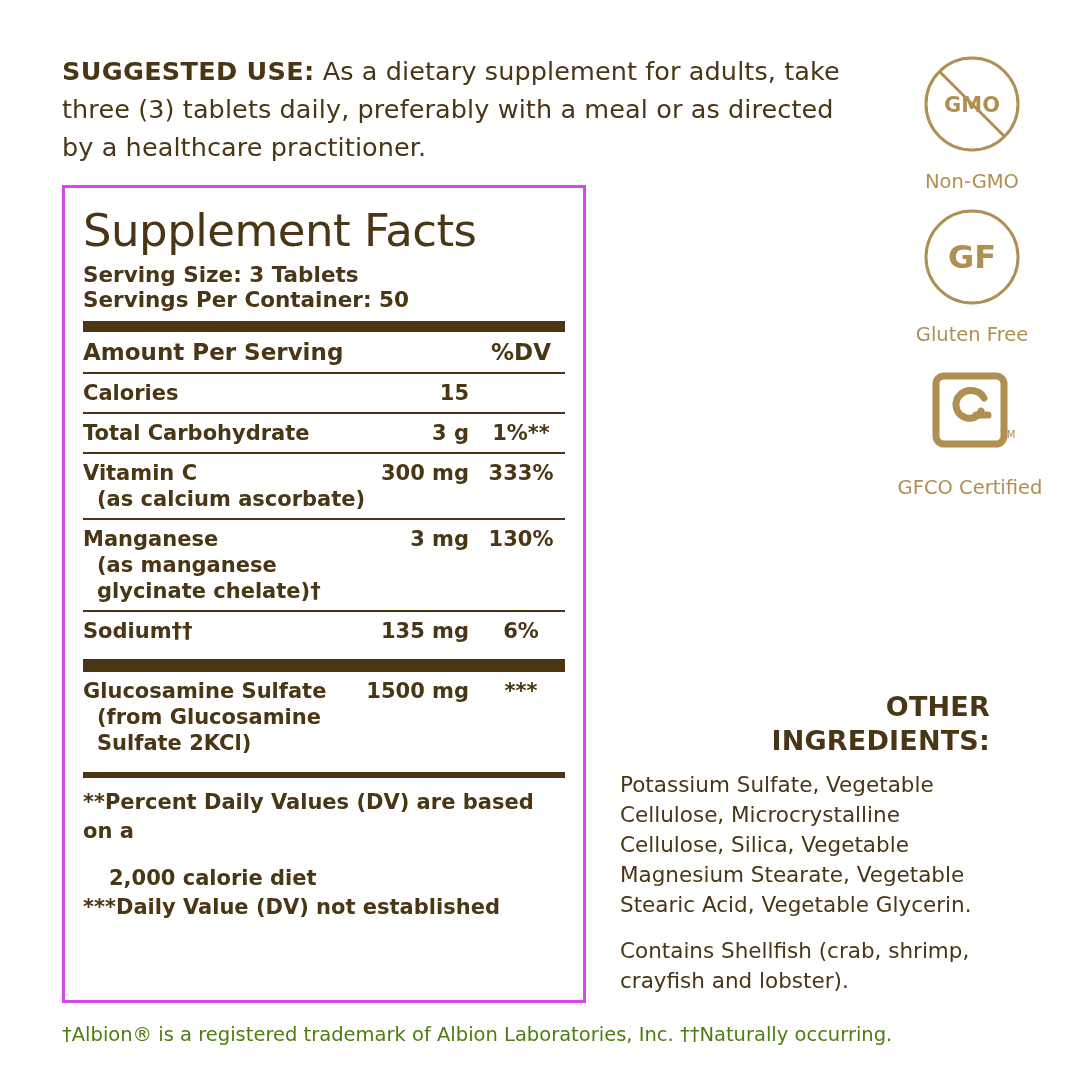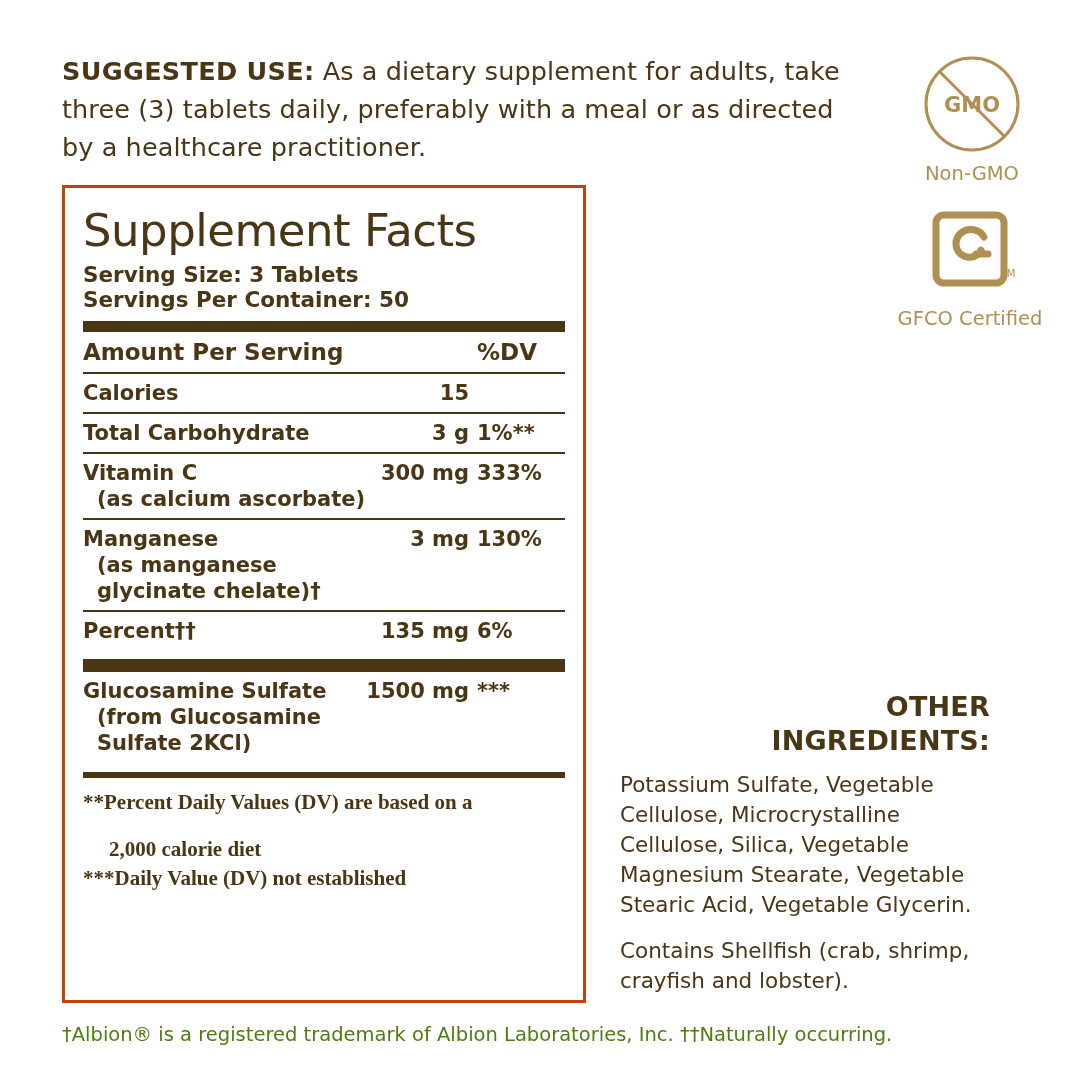--- a/index.html
+++ b/index.html
@@ -40,21 +40,21 @@
     letter-spacing: 0.3px;
   }
 
   
   .sf-panel {
     position: absolute;
     left: 62px;
     top: 185px;
     width: 524px;
     height: 818px;
-    border: 3px solid #c2410c;
+    border: 3px solid #d946ef;
     box-sizing: border-box;
     padding: 14px 18px 0 18px;
   }
   .sf-title {
     font-size: 45px;
     line-height: 50px;
     font-weight: normal;
     color: #4a3515;
     letter-spacing: -0.5px;
     margin: 4px 0 6px 0;
@@ -102,21 +102,21 @@
     line-height: 26px;
   }
   .cell-amt {
     text-align: right;
     font-weight: bold;
     padding: 6px 8px 6px 0 !important;
     white-space: nowrap;
     line-height: 26px;
   }
   .cell-dv {
-    text-align: left;
+    text-align: center;
     font-weight: bold;
     padding: 6px 0 6px 0 !important;
     white-space: nowrap;
     width: 88px;
     line-height: 26px;
   }
   .hdr .cell-name, .hdr .cell-dv {
     font-weight: bold;
     font-size: 23px;
     padding-top: 7px !important;
@@ -127,21 +127,20 @@
     font-weight: bold;
     padding-left: 14px;
   }
 
   .footnotes {
     font-size: 21px;
     font-weight: bold;
     line-height: 29px;
     color: #4a3515;
     margin-top: 10px;
-    font-family: Liberation Serif, serif;
   }
   .footnotes .fn-indent {
     display: block;
     padding-left: 26px;
     margin-top: 18px;
   }
 
   
   .other-ing {
     position: absolute;
@@ -178,21 +177,21 @@
   }
   .badge .art {
     height: 112px;
     display: flex;
     align-items: center;
     justify-content: center;
   }
   .badge .cap {
     font-size: 19.5px;
     color: #b08f52;
-    margin-top: 2px;
+    margin-top: 10px;
     white-space: nowrap;
   }
   .badge.gfco .cap {
     font-size: 19.5px;
   }
   .badge.gfco {
     margin-left: -4px;
   }
 
   
@@ -279,21 +278,21 @@
         <td class="cell-amt">3 mg</td>
         <td class="cell-dv">130%</td>
       </tr>
       <tr class="row-sep">
             <td colspan="3">
               <div class="sep-line"></div>
             </td>
           </tr>
 
       <tr>
-        <td class="cell-name">Percent††</td>
+        <td class="cell-name">Sodium††</td>
         <td class="cell-amt">135 mg</td>
         <td class="cell-dv">6%</td>
       </tr>
     </tbody>
       </table>
 
     <div class="rule-thick"></div>
 
     <table class="sf-table">
 
@@ -339,20 +338,29 @@
       <div class="art">
         <svg width="104" height="104" viewBox="0 0 104 104">
           <circle cx="52" cy="52" r="46" fill="none" stroke="#b08f52" stroke-width="3"></circle>
           <line x1="19" y1="19" x2="85" y2="85" stroke="#b08f52" stroke-width="3"></line>
           <text x="52" y="60" text-anchor="middle" font-family="DejaVu Sans, sans-serif" font-size="21" font-weight="bold" fill="#b08f52">GMO</text>
         </svg>
       </div>
       <div class="cap">Non-GMO</div>
     </div>
 
+    <div class="badge">
+      <div class="art">
+        <svg width="104" height="104" viewBox="0 0 104 104">
+          <circle cx="52" cy="52" r="46" fill="none" stroke="#b08f52" stroke-width="3"></circle>
+          <text x="52" y="63" text-anchor="middle" font-family="DejaVu Sans, sans-serif" font-size="32" font-weight="bold" fill="#b08f52">GF</text>
+        </svg>
+      </div>
+      <div class="cap">Gluten Free</div>
+    </div>
 
 
     <div class="badge gfco">
       <div class="art">
         <svg width="104" height="104" viewBox="0 0 104 104">
           <rect x="18" y="18" width="68" height="68" rx="8" fill="none" stroke="#b08f52" stroke-width="7"></rect>
           <path d="M66 40 c-4 -8 -16 -10 -23 -4 c-8 7 -6 19 3 23 c7 3 15 0 17 -6" fill="none" stroke="#b08f52" stroke-width="7" stroke-linecap="round"></path>
           <line x1="58" y1="57" x2="70" y2="57" stroke="#b08f52" stroke-width="7" stroke-linecap="round"></line>
           <text x="90" y="80" text-anchor="middle" font-family="DejaVu Sans, sans-serif" font-size="10" fill="#b08f52">TM</text>
         </svg>

